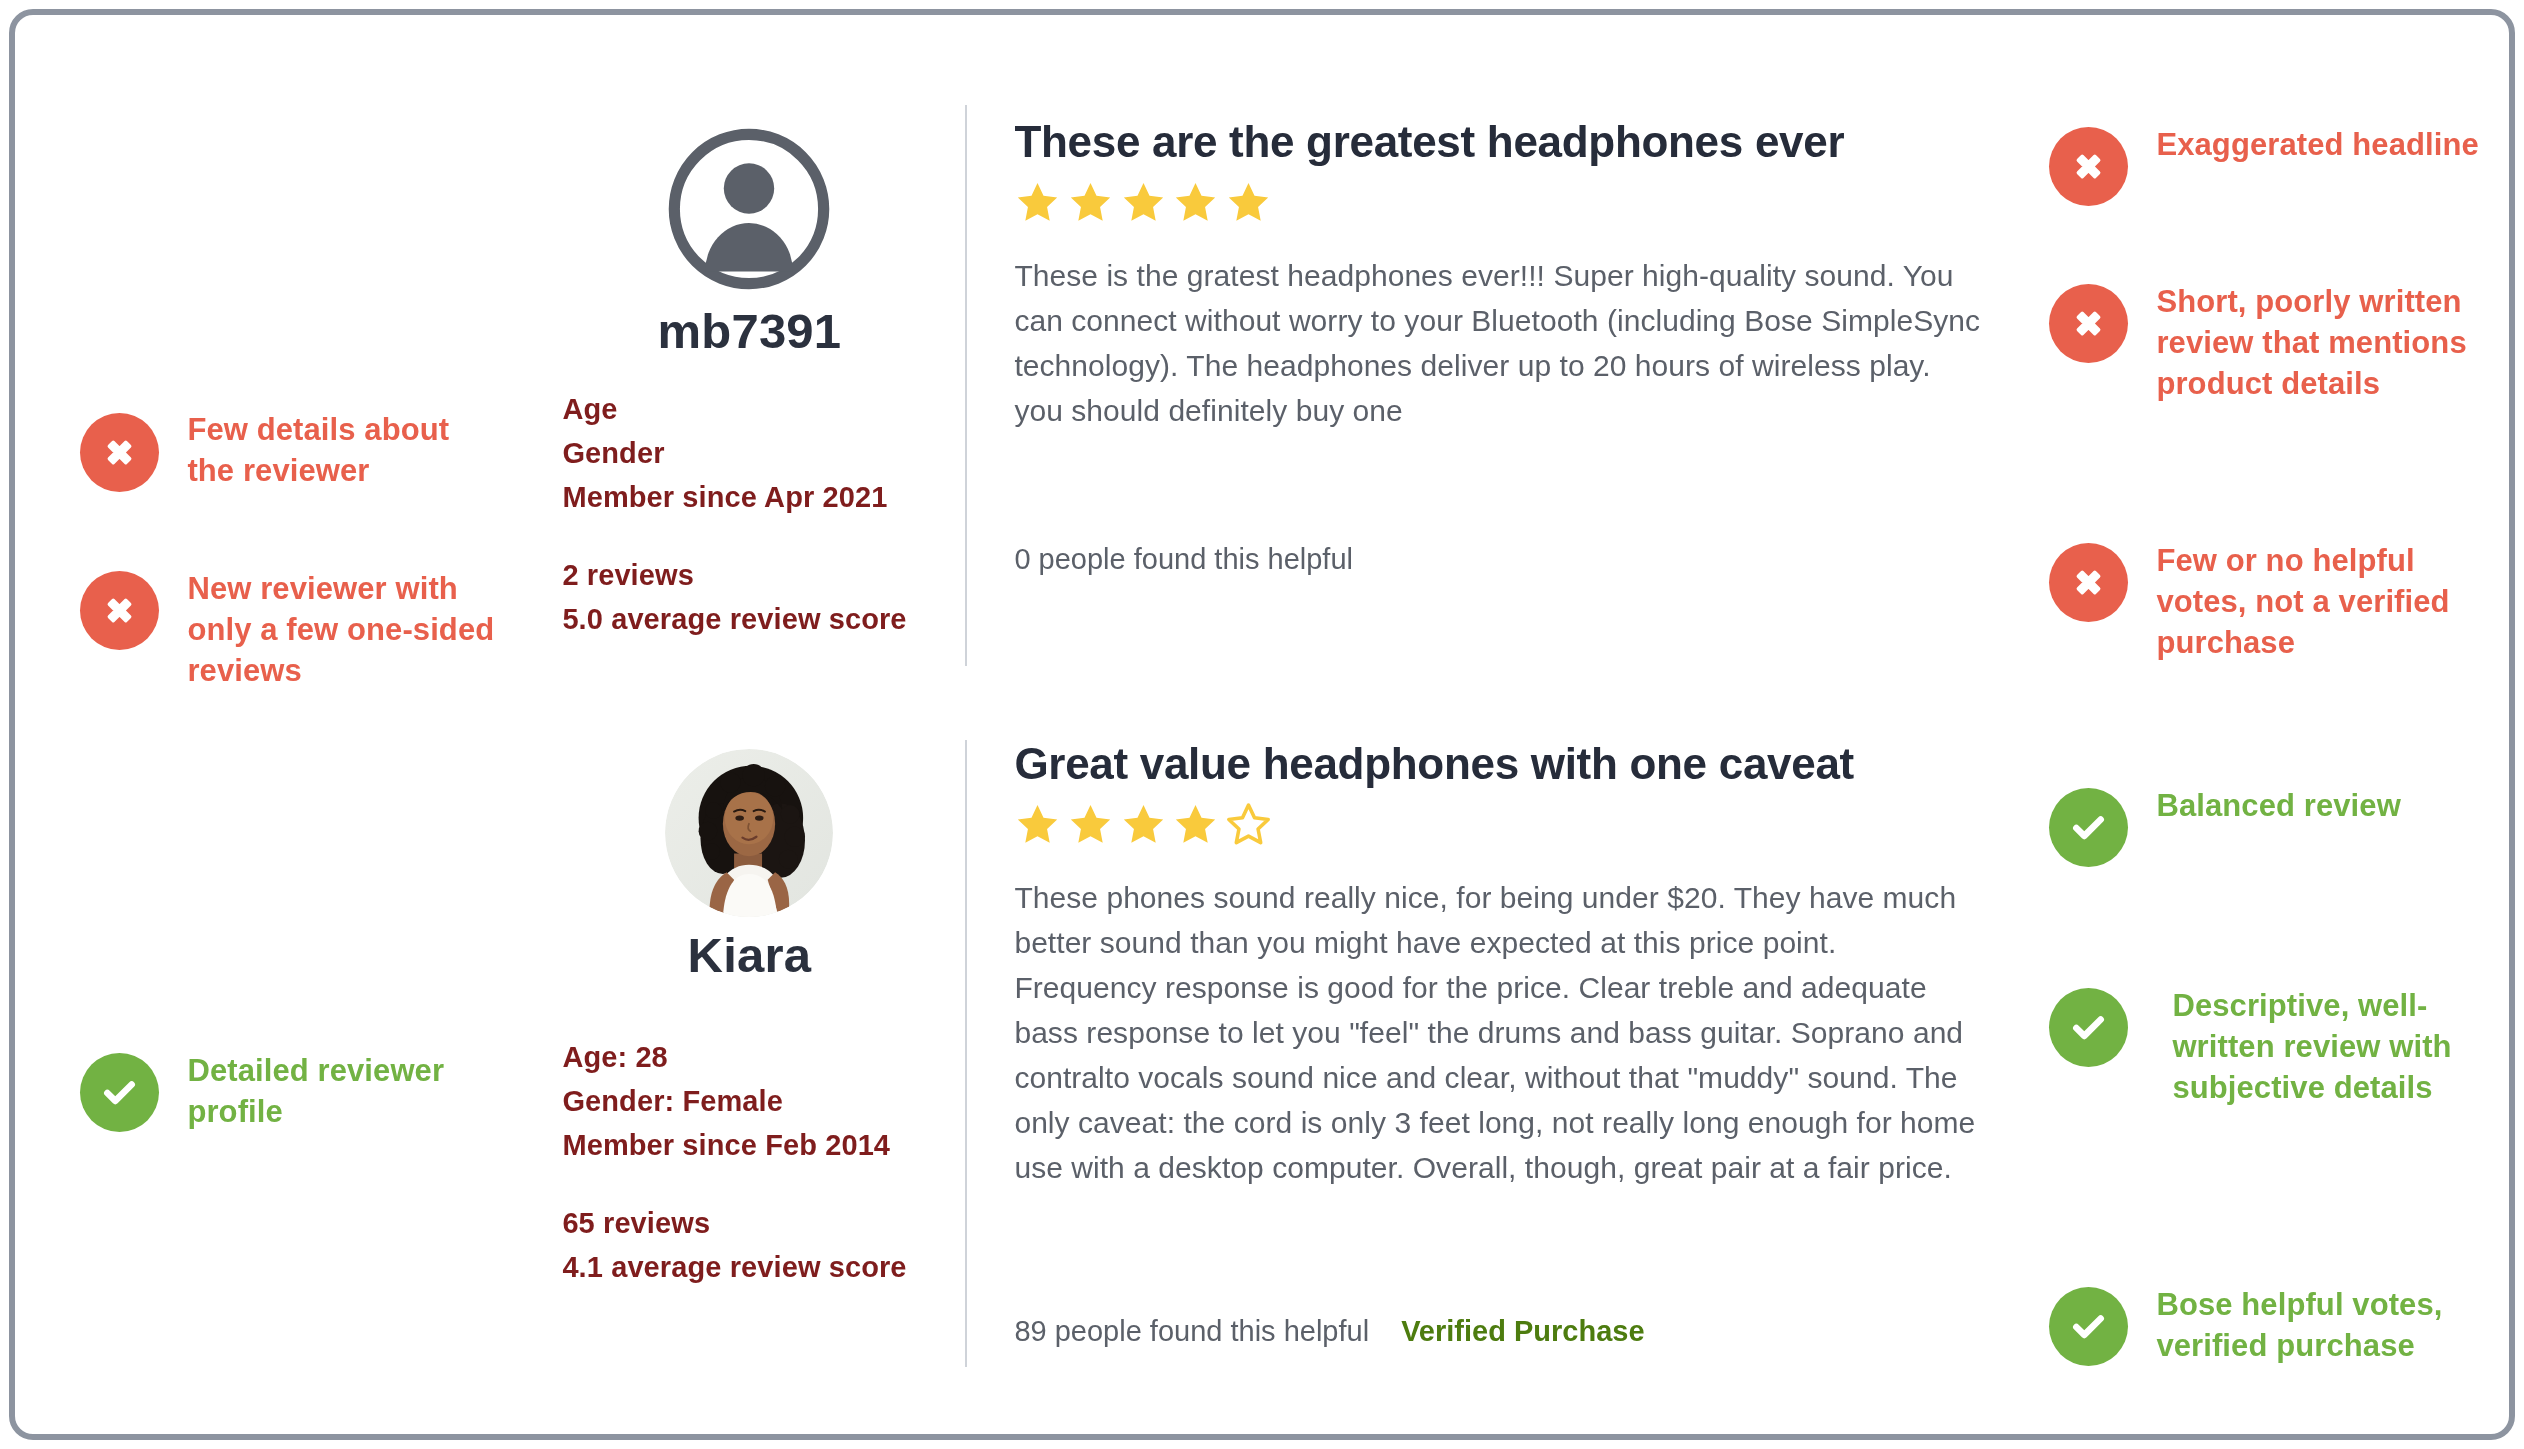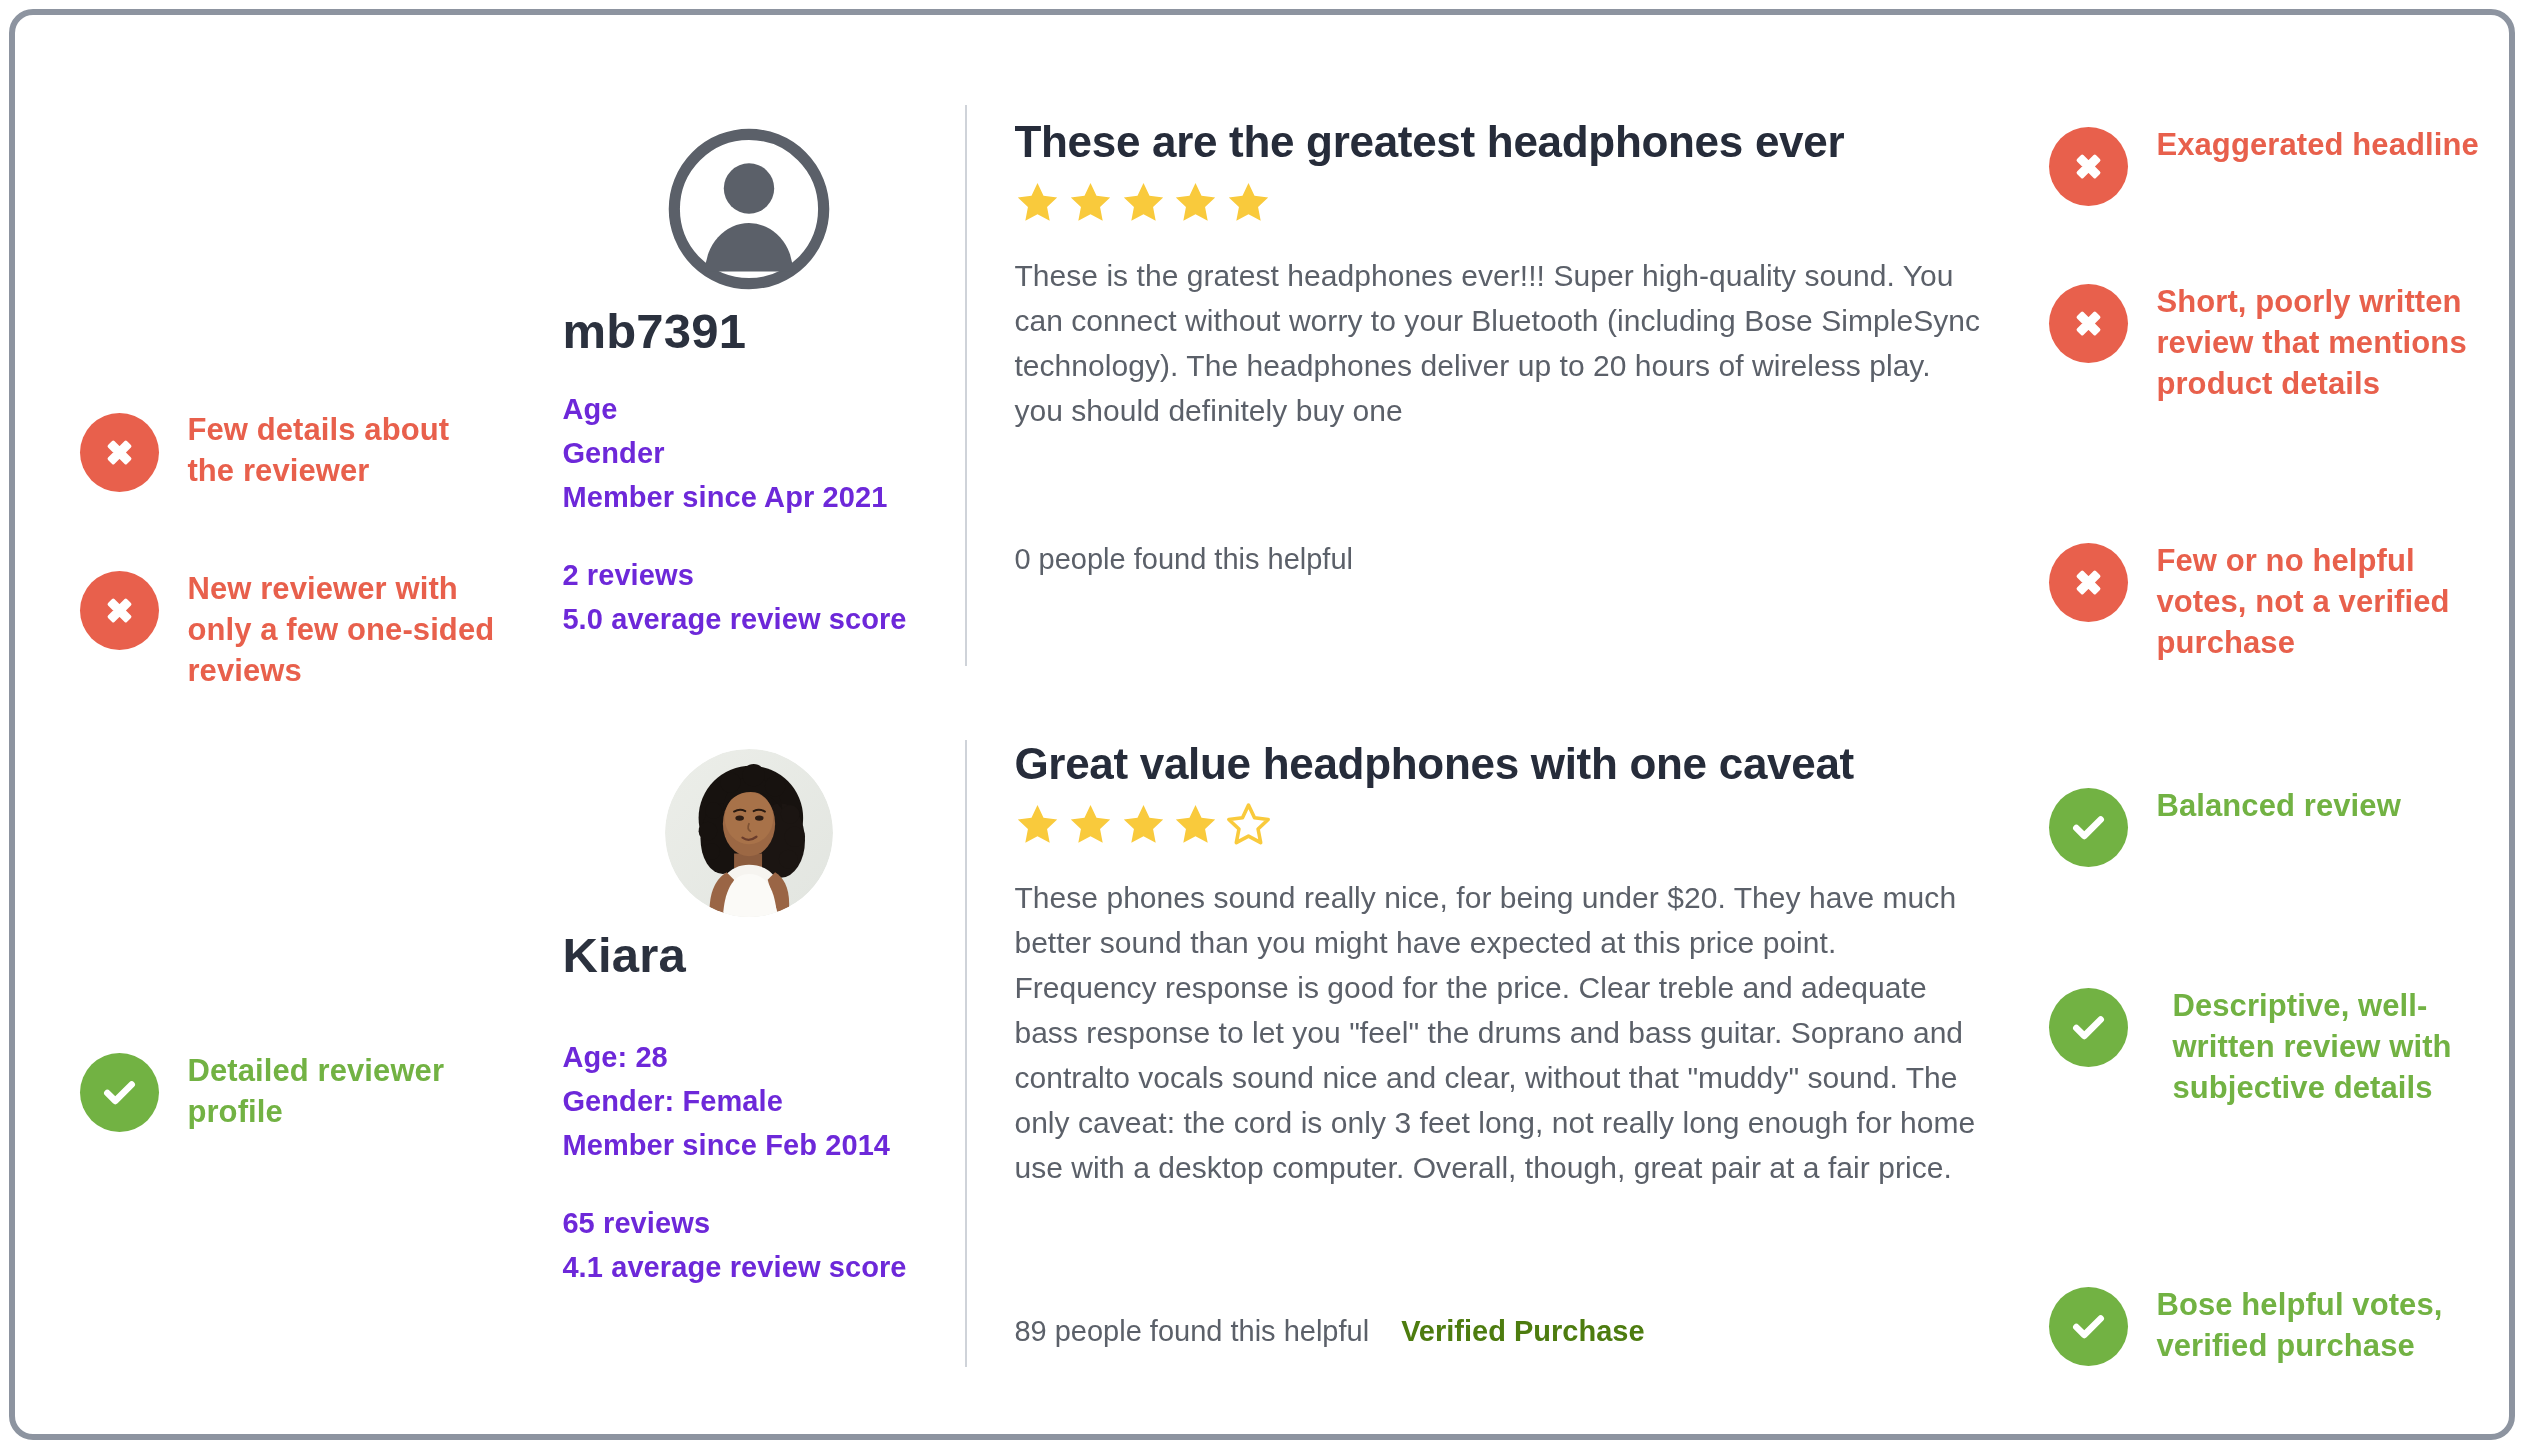--- a/index.html
+++ b/index.html
@@ -57,29 +57,30 @@
   .avatar-ph { display: block; }
   .avatar-photo {
     position: absolute;
     left: 0; top: 0;
     width: 168px; height: 168px;
     border-radius: 50%;
     overflow: hidden;
   }
   .avatar-photo svg { display: block; }
   .reviewer-name {
+    text-align: center;
     font-size: 49px;
     font-weight: bold;
     color: #2b313e;
     margin-top: 9.4px;
     letter-spacing: 0.2px;
   }
   .meta {
     font-size: 29px;
-    color: #6d28d9;
+    color: #7f1d1d;
     line-height: 1.52;
     font-weight: bold;
     letter-spacing: 0.1px;
   }
   .meta.block2 { margin-top: 34px; }
 
   
   .divider {
     position: absolute;
     width: 1.9px;

